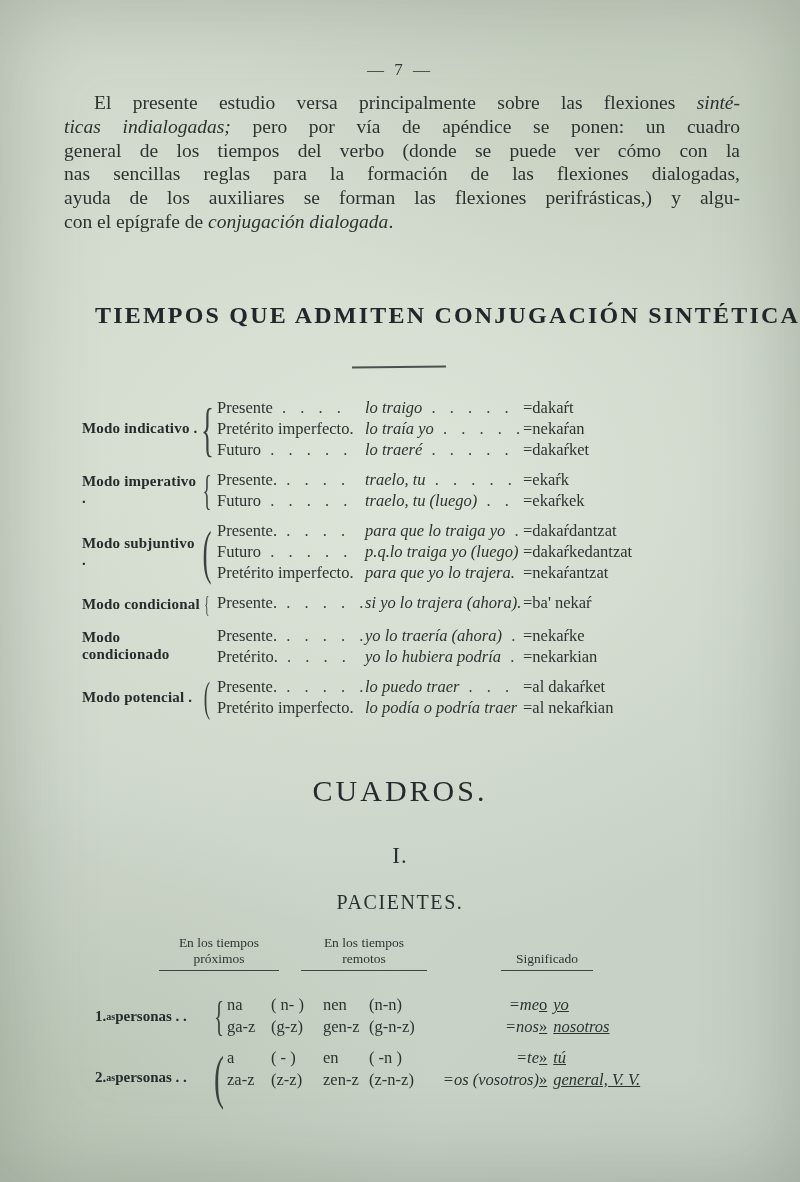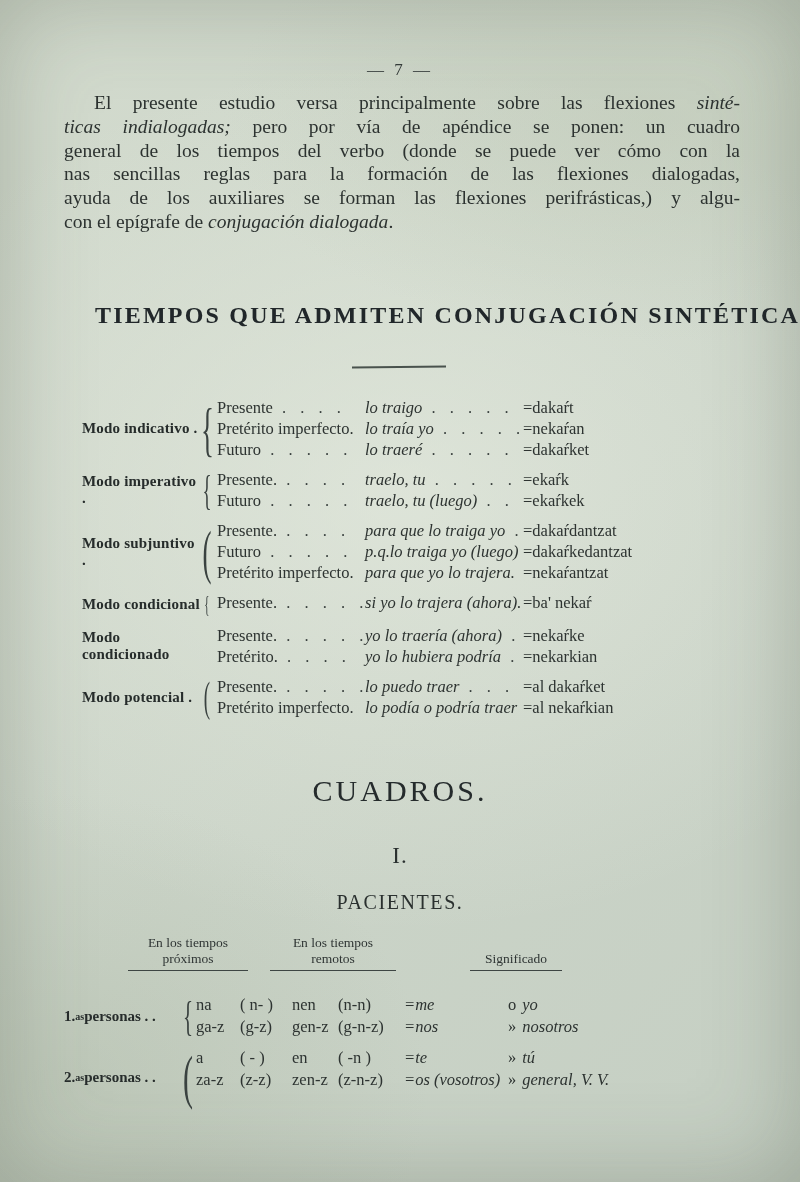--- a/index.html
+++ b/index.html
@@ -47,42 +47,42 @@
   .ital { font-style:italic;margin-top:28px; }
   .dots { font-style:normal; letter-spacing:5px; color:#39403e; }
   
   .cuadros-title { position:absolute; top:774px; left:0; width:100%; text-align:center;
     font-size:30px; letter-spacing:3px; color:#252b2c; }
   .cuadros-numeral { position:absolute; top:843px; left:0; width:100%; text-align:center;
     font-size:23px; letter-spacing:1px; color:#2a302f; }
   .cuadros-subtitle { position:absolute; top:891px; left:0; width:100%; text-align:center;
     font-size:20px; letter-spacing:1.6px; color:#2a302f; }
   
-  .pacientes { position:absolute; left:64px; top:933px; width:690px; font-size:16.5px; }
+  .pacientes { position:absolute; left:95px; top:933px; width:690px; font-size:16.5px; }
   .pac-header { position:relative; height:52px; font-size:13.5px; color:#2f3534; }
   .ph { position:absolute; text-align:center; border-bottom:1.5px solid #3d4543;
     padding-bottom:3px; line-height:16px; }
   .ph1 { left:64px;  width:120px; top:2px; }
   .ph2 { left:206px; width:126px; top:2px; }
   .ph3 { left:406px; width:92px;  top:18px; }
   .pgroup { display:flex; margin-top:9px; }
   .pg-label { width:118px; flex:none; font-weight:bold; font-size:15px;
     display:flex; align-items:center; color:#262c2b; }
   .pg-label sup { font-size:10px; font-weight:bold; vertical-align:super; }
   .pg-brace { width:12px; flex:none; display:flex; align-items:center;
     justify-content:center; margin-right:2px; color:#3a4240; }
   .pg-brace span { display:block; line-height:1; transform:scaleX(0.5); }
   .pg-rows { flex:1; }
   .prow { display:flex; line-height:22px; white-space:nowrap; }
   .pc-pf { width:44px; flex:none; }
   .pc-pp { width:52px; flex:none; }
   .pc-rf { width:46px; flex:none; }
   .pc-rp { width:66px; flex:none; }
-  .pc-eq { width:104px; flex:none; font-style:italic; }
-  .pc-sig { flex:none; }
+  .pc-eq { width:104px; flex:none; font-style:italic;text-align:right; }
+  .pc-sig { flex:none;text-decoration:underline; }
   .pc-sig .mark { font-style:normal; margin-right:6px; }
   .pc-sig .word { font-style:italic; }
 </style>
 </head>
 <body>
 
 <div class="page">
 
   <div class="page-number">— 7 —</div>
 

